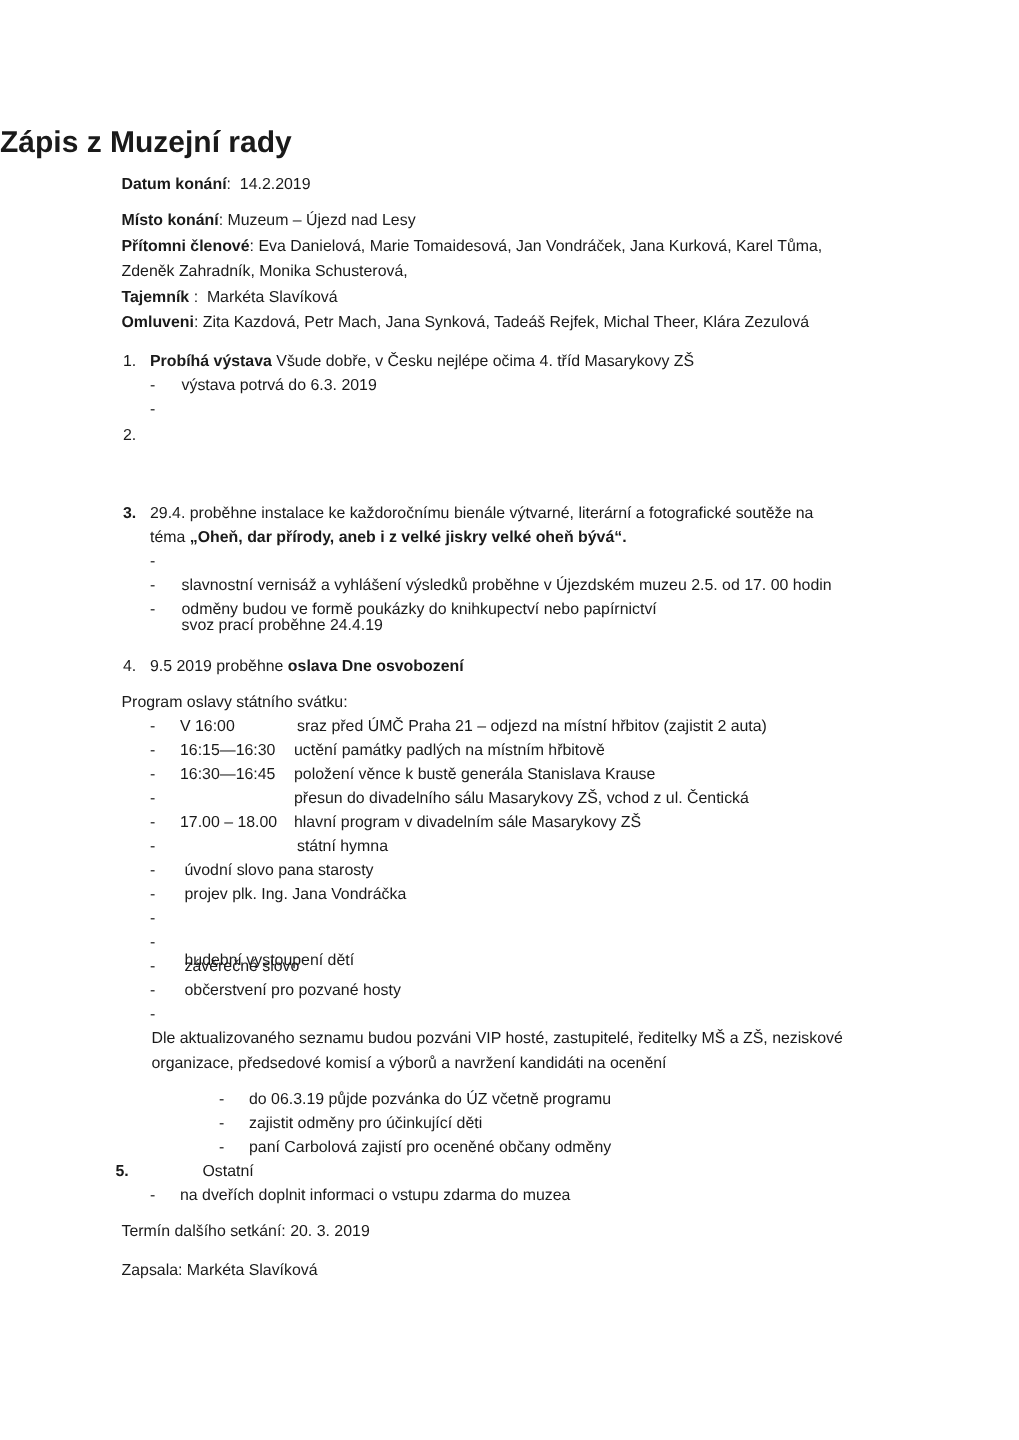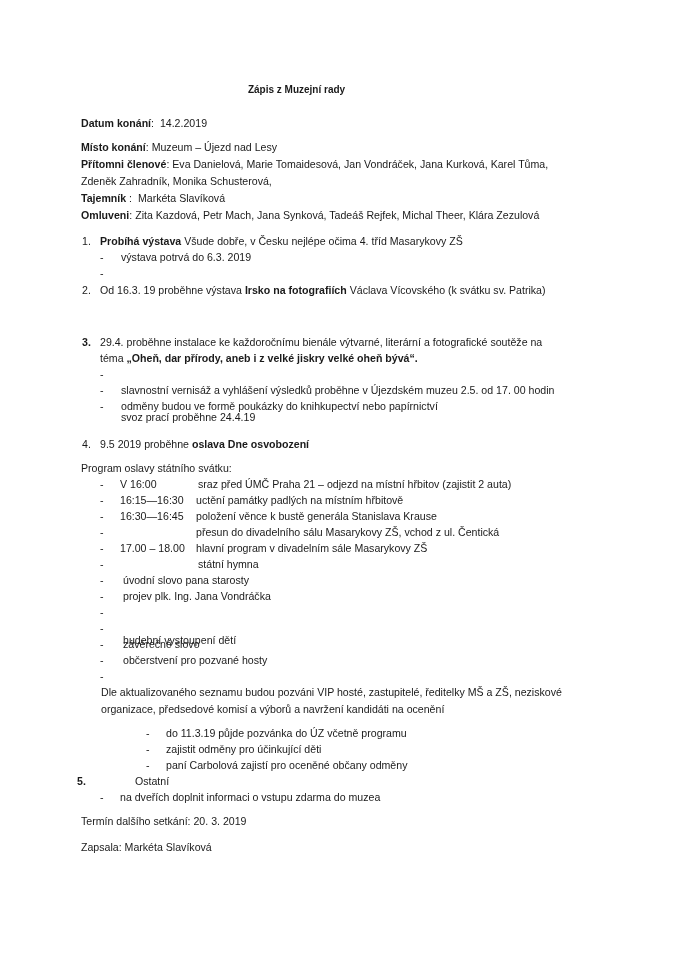--- a/index.html
+++ b/index.html
@@ -1,21 +1,21 @@
 <!DOCTYPE html>
 <html><head>
 <meta charset="utf-8">
 <style>
   html, body { margin: 0; padding: 0; background: #ffffff; }
   body { width: 679px; height: 960px; position: relative; overflow: hidden;
          font-family: "Liberation Sans", "DejaVu Sans", sans-serif; font-size: 10.6px; color: #1a1a1a; }
   .page { position: absolute; left: 0; top: 0; width: 679px; height: 960px; }
   .abs { position: absolute; white-space: nowrap; line-height: 14px; }
-  .title { position: absolute; left: 0; width: 593px; top: 84px; text-align: center;
-           font-size: 10px; font-weight: bold; }
+  .title { position: absolute; left: 0; width: 593px; top: 84px; text-align: left;
+           font-size: 20px; font-weight: bold; }
   b { font-weight: bold; }
   .dash { position: absolute; left: 100px; }
 </style>
 </head>
 <body>
 
 <div class="page">
 
   <div class="title">Zápis z Muzejní rady</div>
 
@@ -40,23 +40,20 @@
     <span>1.</span>
   </div>
   <div class="abs" style="left:100px;top:234px;text-align:center;">
     <b>Probíhá výstava</b><span> Všude dobře, v Česku nejlépe očima 4. tříd Masarykovy ZŠ</span>
   </div>
   <div class="abs dash" style="top:250px;">-</div>
   <div class="abs" style="left:121px;top:250px;">výstava potrvá do 6.3. 2019</div>
   <div class="abs dash" style="top:266px;">-</div>
 
   <div class="abs" style="left:82px;top:283px;">2.</div>
-  <div class="abs" style="left:100px;top:283px;">
-    <span>Od 16.3. 19 proběhne výstava </span><b>Irsko na fotografiích</b><span> Václava Vícovského (k svátku sv. Patrika)</span>
-  </div>
 
   <div class="abs" style="left:82px;top:335px;font-weight:bold;">3.</div>
   <div class="abs" style="left:100px;top:335px;">29.4. proběhne instalace ke každoročnímu bienále výtvarné, literární a fotografické soutěže na</div>
   <div class="abs" style="left:100px;top:351px;">
     <span>téma </span><b>„Oheň, dar přírody, aneb i z velké jiskry velké oheň bývá“.</b>
   </div>
   <div class="abs dash" style="top:367px;">-</div>
   <div class="abs" style="left:121px;top:378px;margin-top:32px;">svoz prací proběhne 24.4.19</div>
   <div class="abs dash" style="top:383px;">-</div>
   <div class="abs" style="left:121px;top:383px;">slavnostní vernisáž a vyhlášení výsledků proběhne v Újezdském muzeu 2.5. od 17. 00 hodin</div>
@@ -102,21 +99,21 @@
   <div class="abs dash" style="top:637px;">-</div>
   <div class="abs" style="left:123px;top:637px;">závěrečné slovo</div>
   <div class="abs dash" style="top:653px;">-</div>
   <div class="abs" style="left:123px;top:653px;">občerstvení pro pozvané hosty</div>
   <div class="abs dash" style="top:669px;">-</div>
 
   <div class="abs" style="left:101px;top:685px;">Dle aktualizovaného seznamu budou pozváni VIP hosté, zastupitelé, ředitelky MŠ a ZŠ, neziskové</div>
   <div class="abs" style="left:101px;top:702px;">organizace, předsedové komisí a výborů  a  navržení kandidáti na ocenění</div>
 
   <div class="abs" style="left:146px;top:726px;">-</div>
-  <div class="abs" style="left:166px;top:726px;">do 11.3.19 půjde pozvánka do ÚZ včetně programu</div>
+  <div class="abs" style="left:166px;top:726px;">do 06.3.19 půjde pozvánka do ÚZ včetně programu</div>
   <div class="abs" style="left:146px;top:742px;">-</div>
   <div class="abs" style="left:166px;top:742px;">zajistit odměny pro účinkující děti</div>
   <div class="abs" style="left:146px;top:758px;">-</div>
   <div class="abs" style="left:166px;top:758px;">paní Carbolová zajistí pro oceněné občany odměny</div>
 
   <div class="abs" style="left:77px;top:774px;font-weight:bold;">5.</div>
   <div class="abs" style="left:95px;top:774px;font-weight:normal;margin-left:40px;">Ostatní</div>
   <div class="abs dash" style="top:790px;">-</div>
   <div class="abs" style="left:120px;top:790px;">na dveřích doplnit informaci o vstupu zdarma do muzea</div>
 

